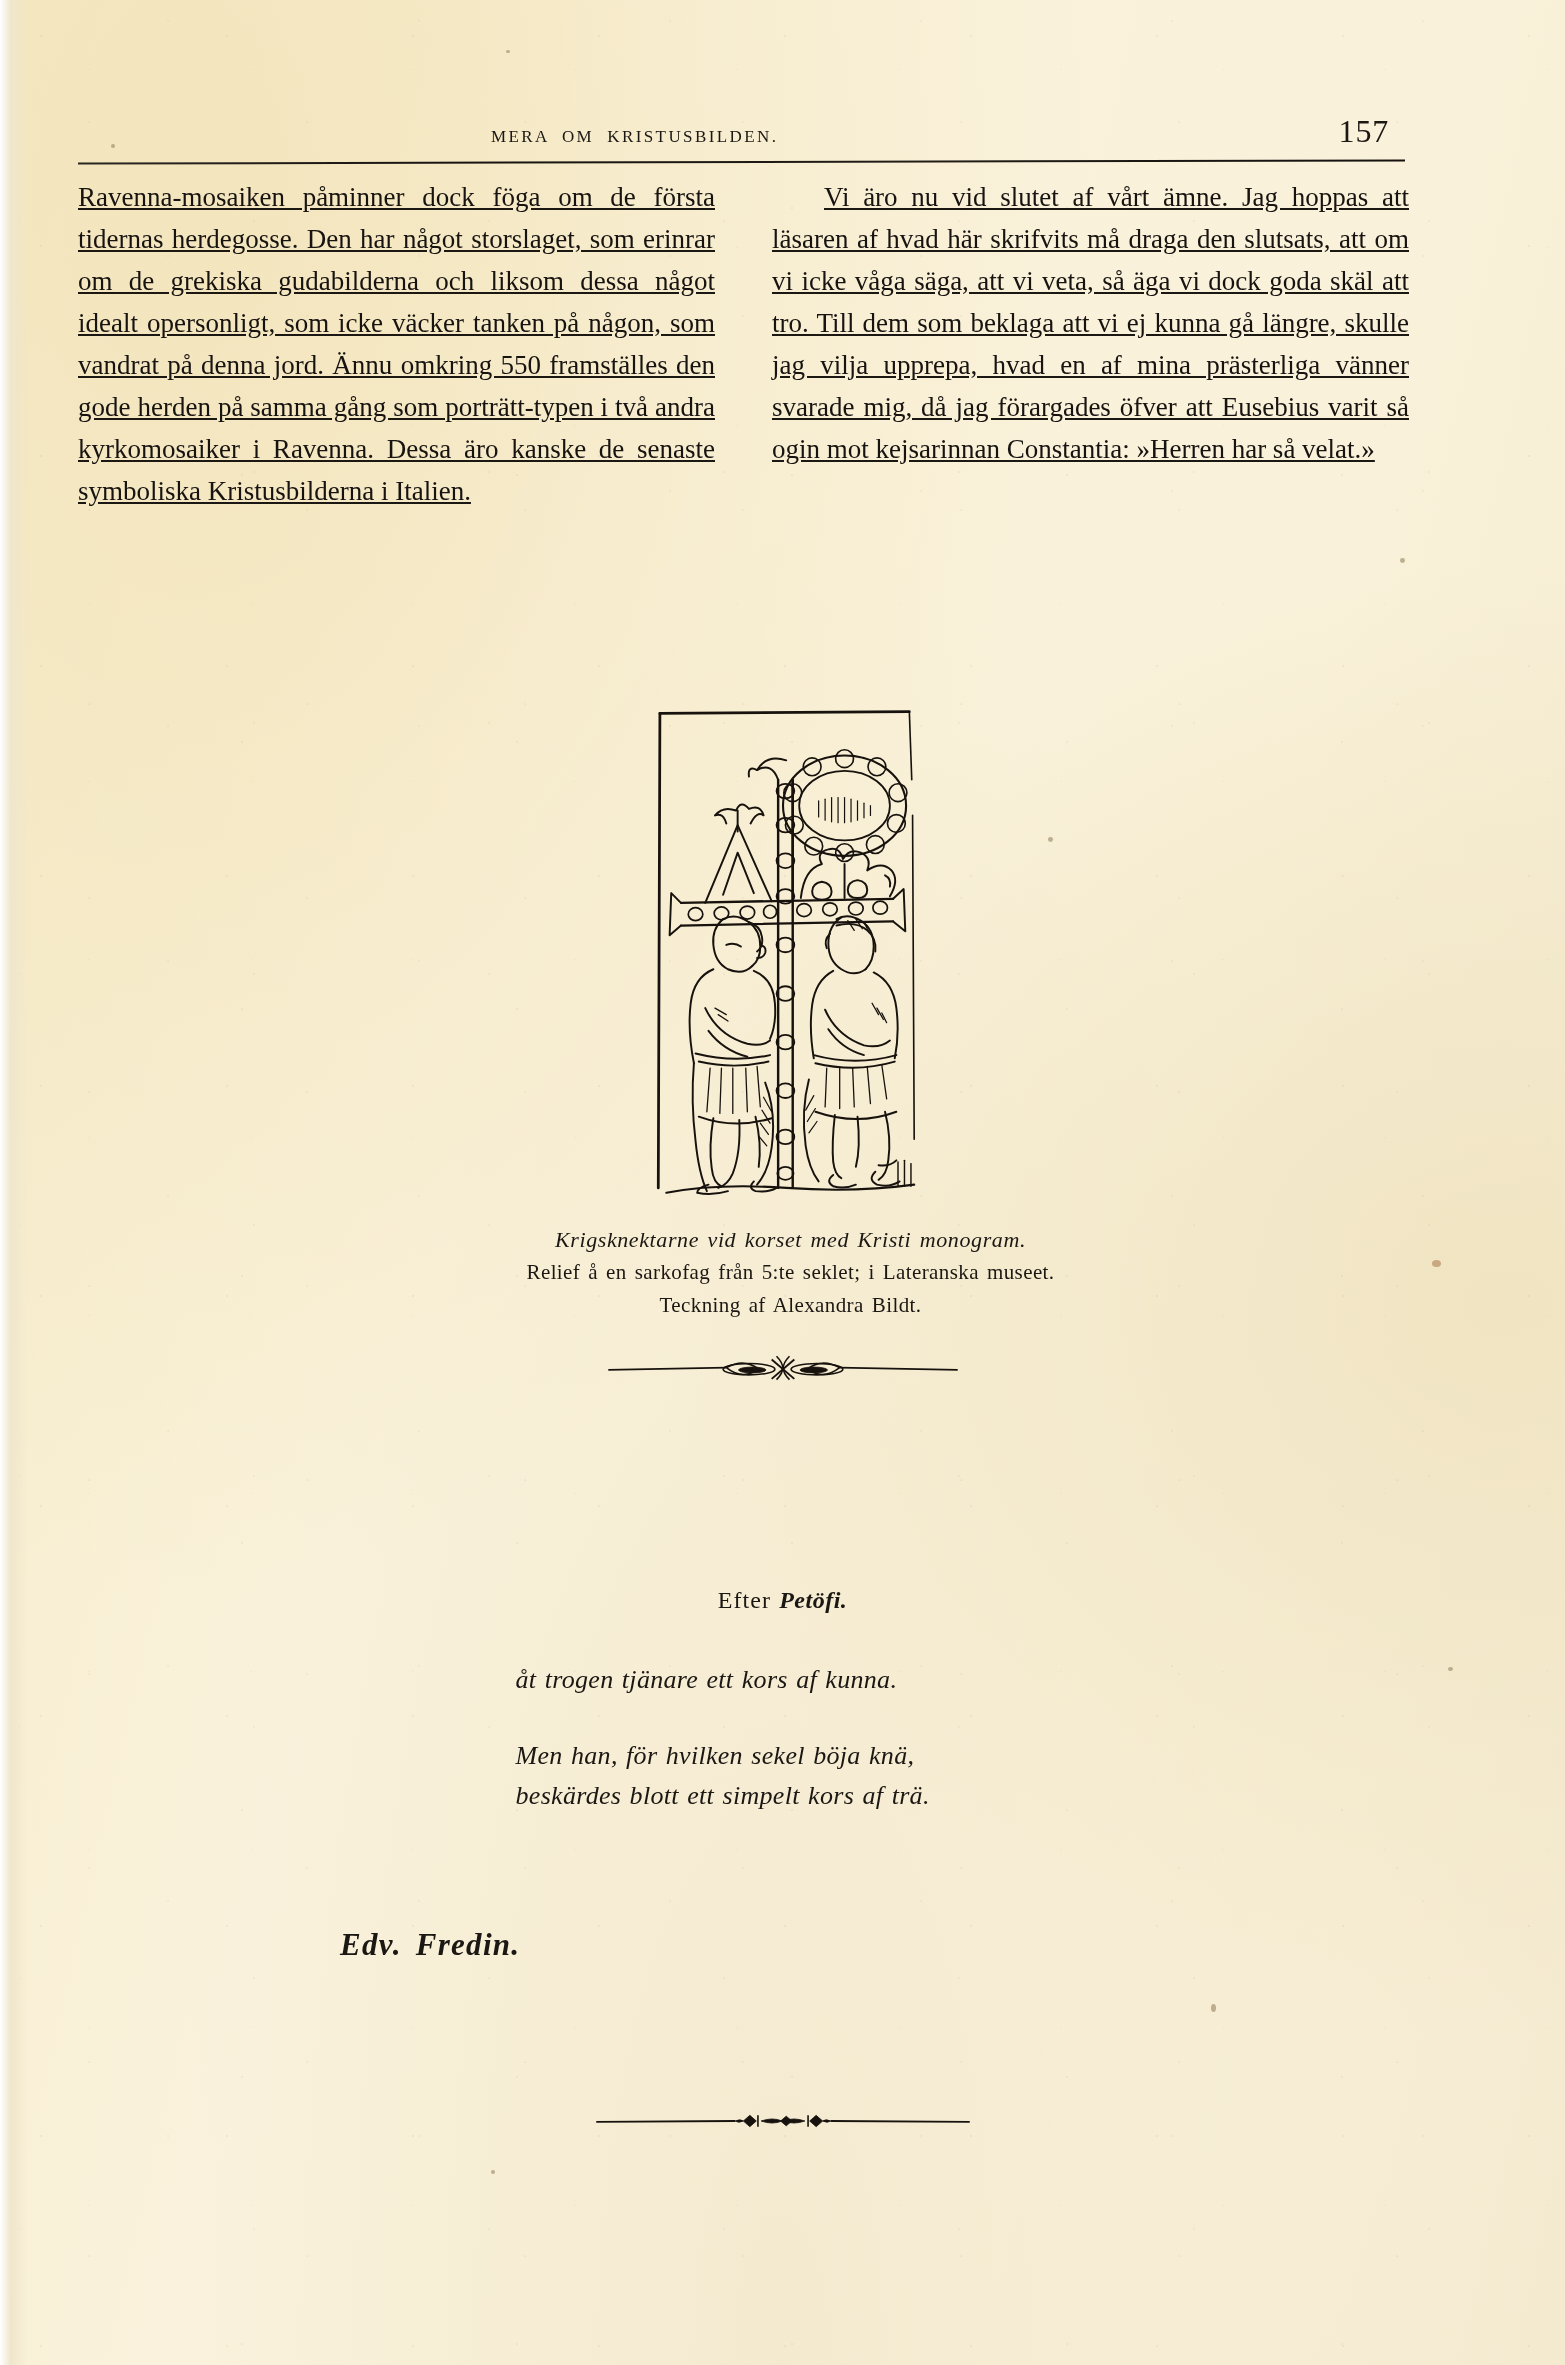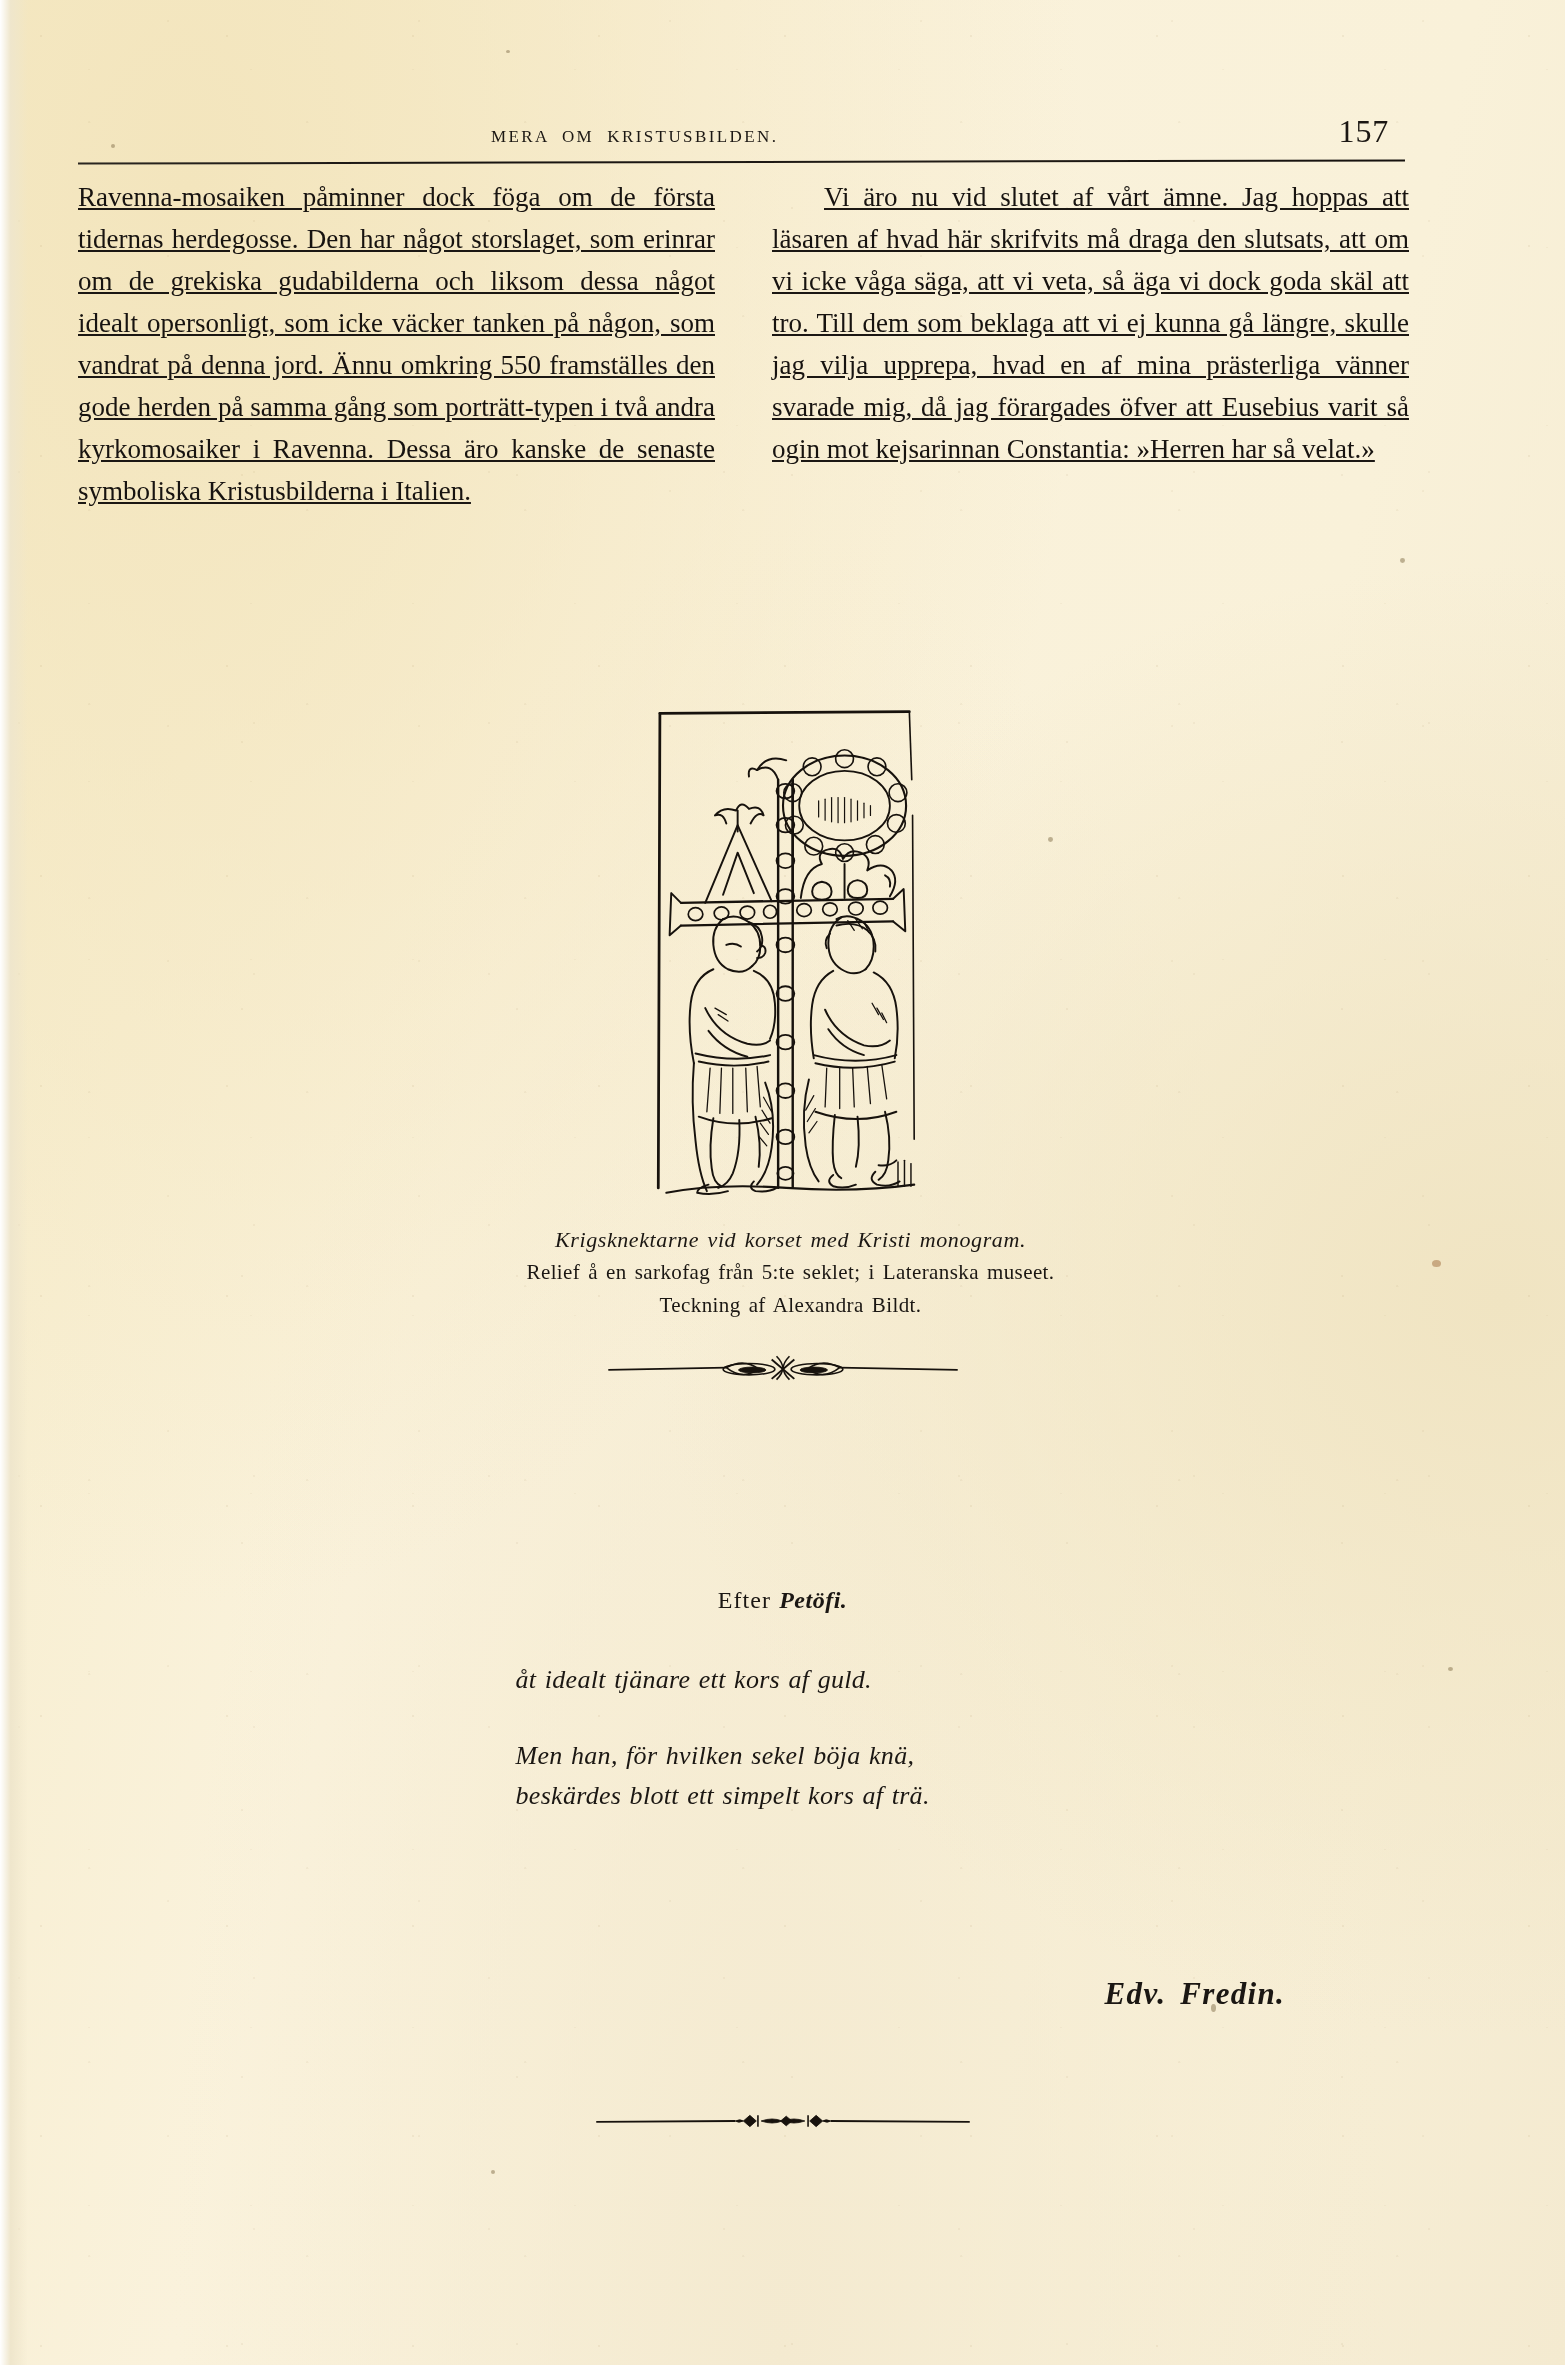--- a/index.html
+++ b/index.html
@@ -196,23 +196,23 @@
     font-size: 26px;
     line-height: 40px;
     letter-spacing: 0.3px;
     word-spacing: 1.6px;
   }
   .stanza div { white-space: nowrap; }
 
   #signature {
     position: absolute;
     left: 0;
-    top: 1976px;
+    top: 1927px;
     width: 1285px;
-    text-align: right;
+    text-align: left;
   }
   #signature .s {
     display: inline-block;
     margin-left: 340px;
     font-style: italic;
     font-weight: 700;
     font-size: 31px;
     letter-spacing: 1.3px;
     word-spacing: 4.9px;
   }
@@ -475,21 +475,21 @@
     </svg>
   </div>
 
 
   <div id="poem-after">
     <span>Efter</span><span class="who">Petöfi.</span>
   </div>
 
   <div id="stanzas">
     <div class="stanza">
-      <div>åt idealt tjänare ett kors af guld.</div>
+      <div>åt trogen tjänare ett kors af kunna.</div>
     </div>
     <div class="stanza">
       <div>Men han, för hvilken sekel böja knä,</div>
       <div>beskärdes blott ett simpelt kors af trä.</div>
     </div>
   </div>
 
   <div id="signature">
     <span class="s">Edv. Fredin.</span>
   </div>

